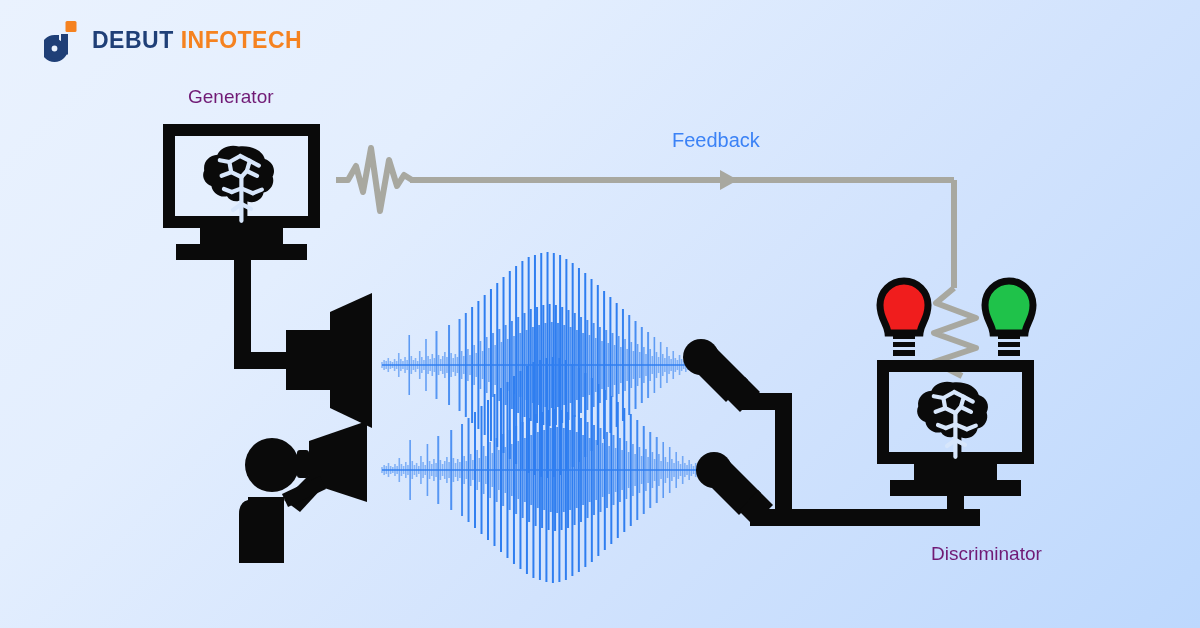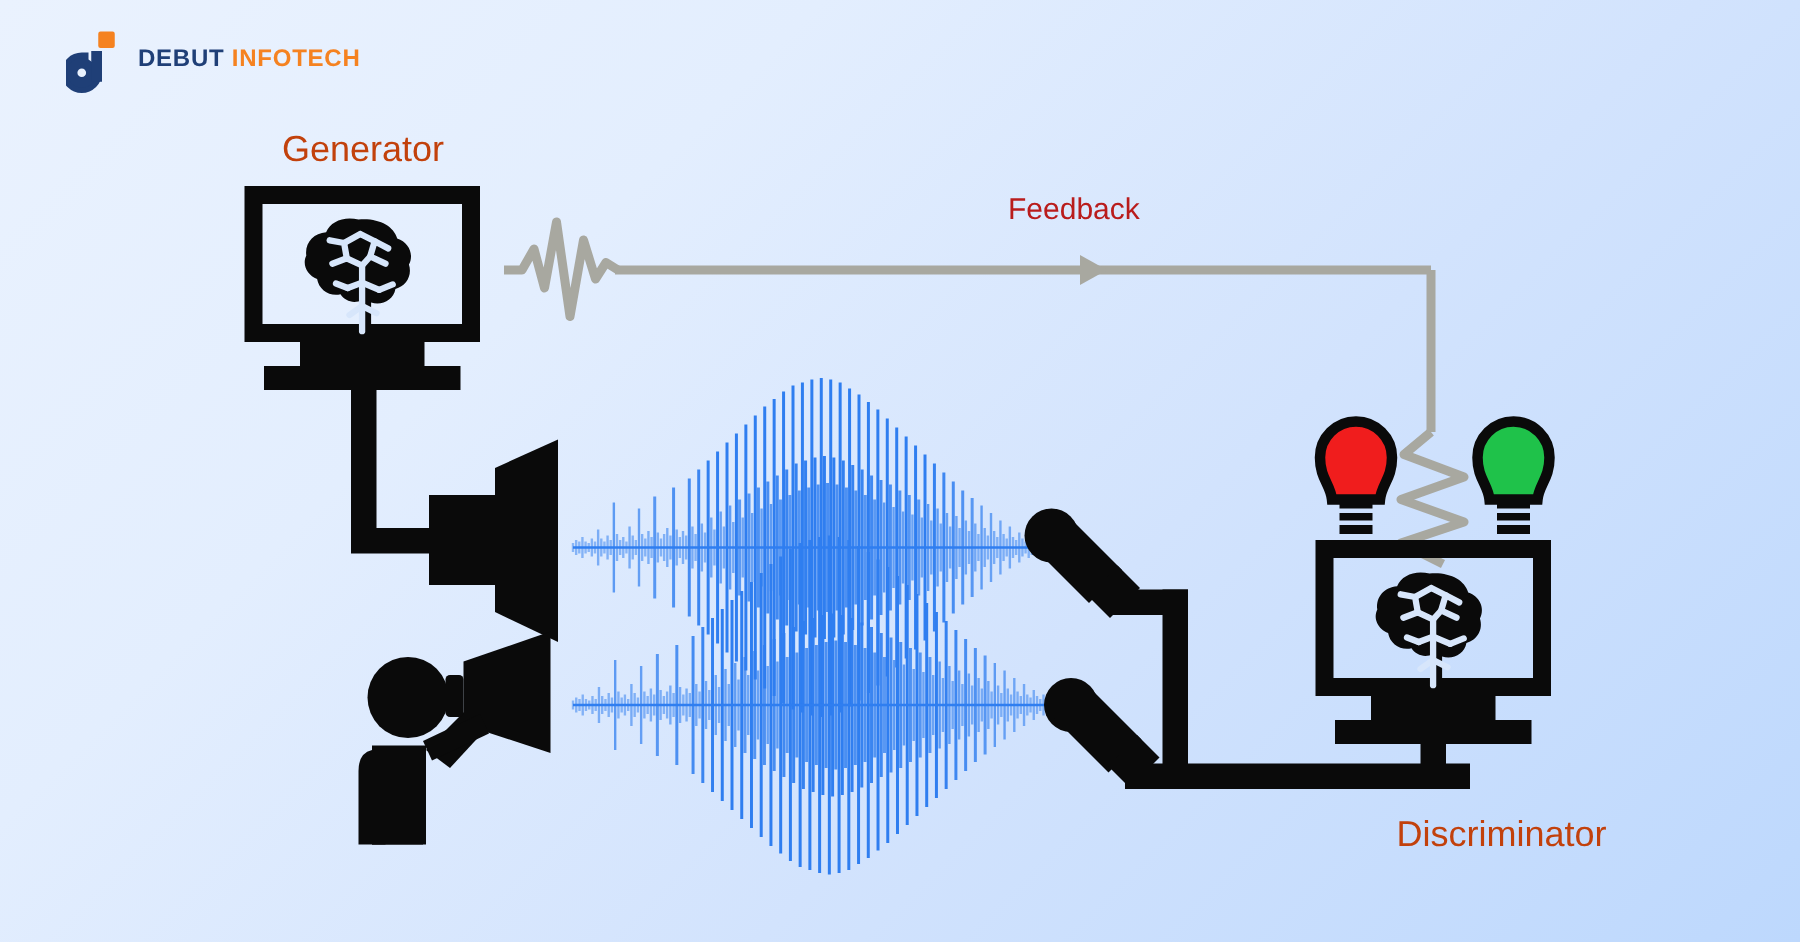--- a/index.html
+++ b/index.html
@@ -9,27 +9,27 @@
     background:linear-gradient(135deg,#eaf2fe 0%,#e3eefe 30%,#d2e3fd 62%,#bdd8fd 100%);
     position:relative;
   }
   .stage{position:absolute;inset:0;}
   .abs{position:absolute;}
 
   
   #logo{left:44px;top:20px;display:flex;align-items:center;gap:12px;}
   #logo .mark{position:relative;width:36px;height:40px;}
   #logo .mark svg{display:block;}
-  #logo .wordmark{font-size:16px;font-weight:bold;letter-spacing:.5px;white-space:nowrap;line-height:1;}
+  #logo .wordmark{font-size:23px;font-weight:bold;letter-spacing:.5px;white-space:nowrap;line-height:1;}
   #logo .wm-a{color:#1f3f77;}
   #logo .wm-b{color:#f58220;}
 
   
-  .label{font-size:24px;color:#c2410c;white-space:nowrap;}
-  .label.muted{color:#b91c1c;font-size:20px;}
+  .label{font-size:19px;color:#701a75;white-space:nowrap;}
+  .label.muted{color:#3b82f6;font-size:20px;}
   #lbl-generator{left:188px;top:86px;}
   #lbl-discriminator{left:931px;top:543px;}
   #lbl-feedback{left:672px;top:129px;}
 
   svg.layer{position:absolute;left:0;top:0;width:1200px;height:628px;overflow:visible;}
   svg.layer *{shape-rendering:geometricPrecision;}
 </style>
 </head>
 <body>
 

